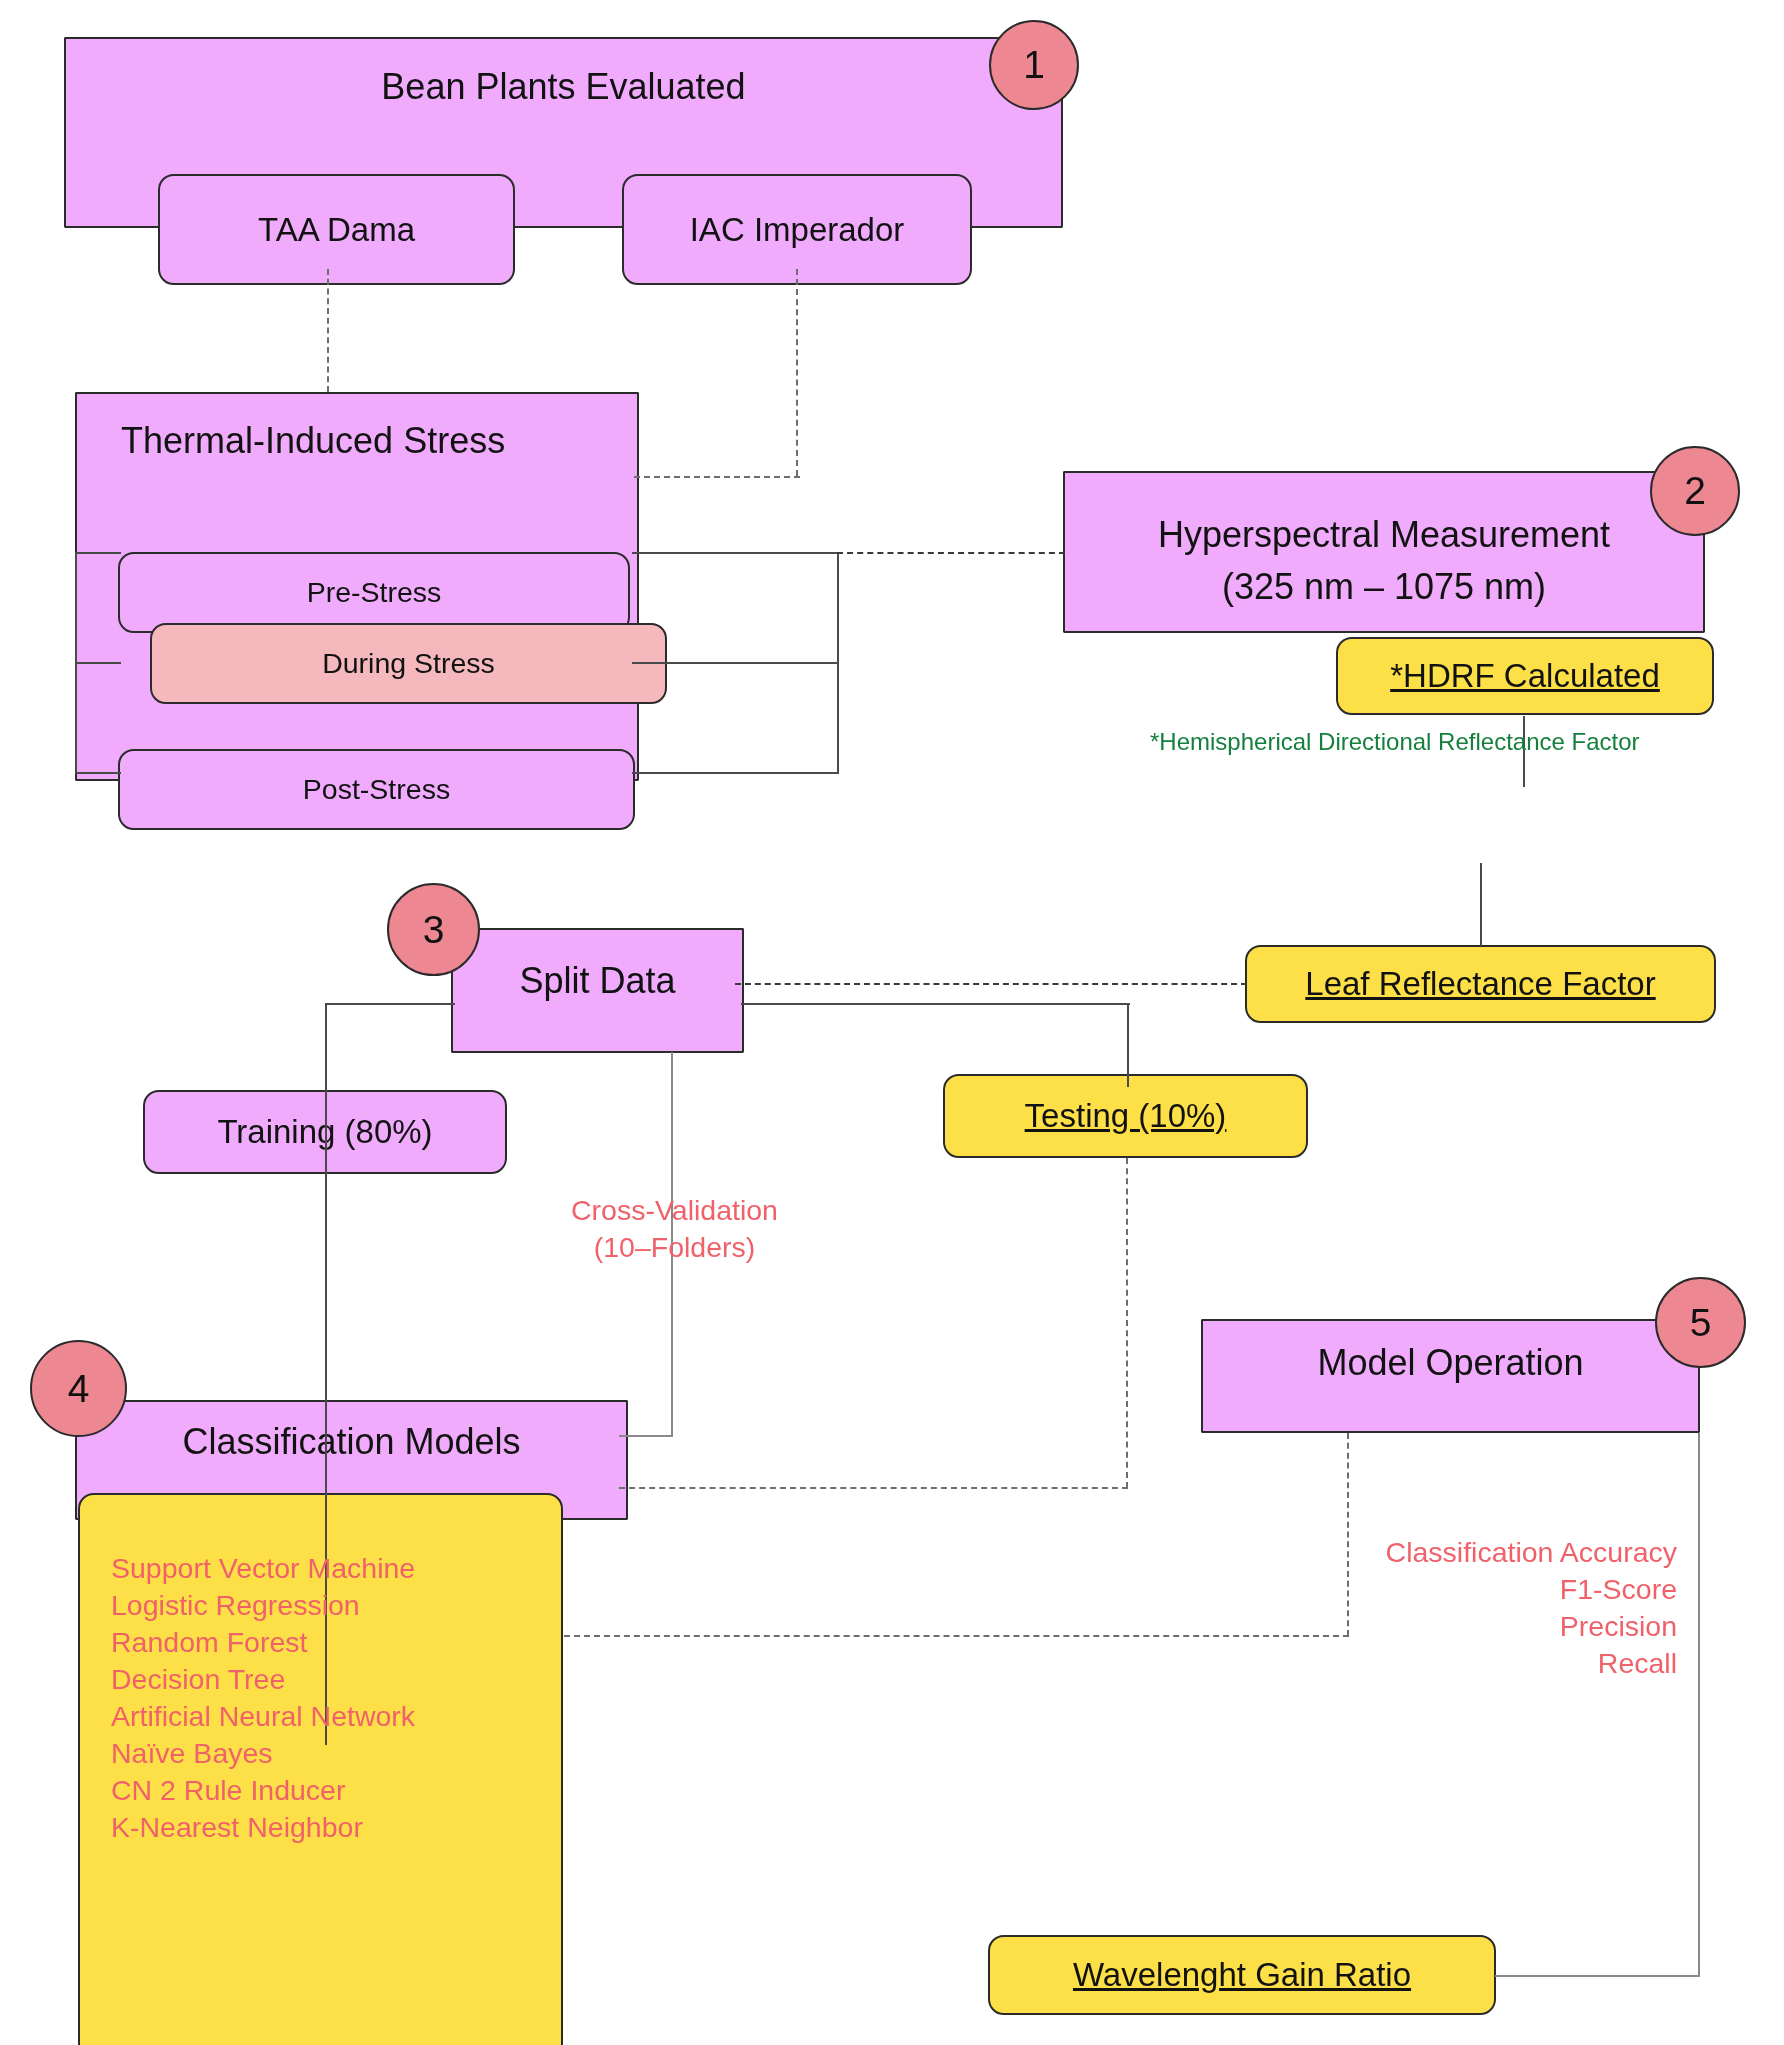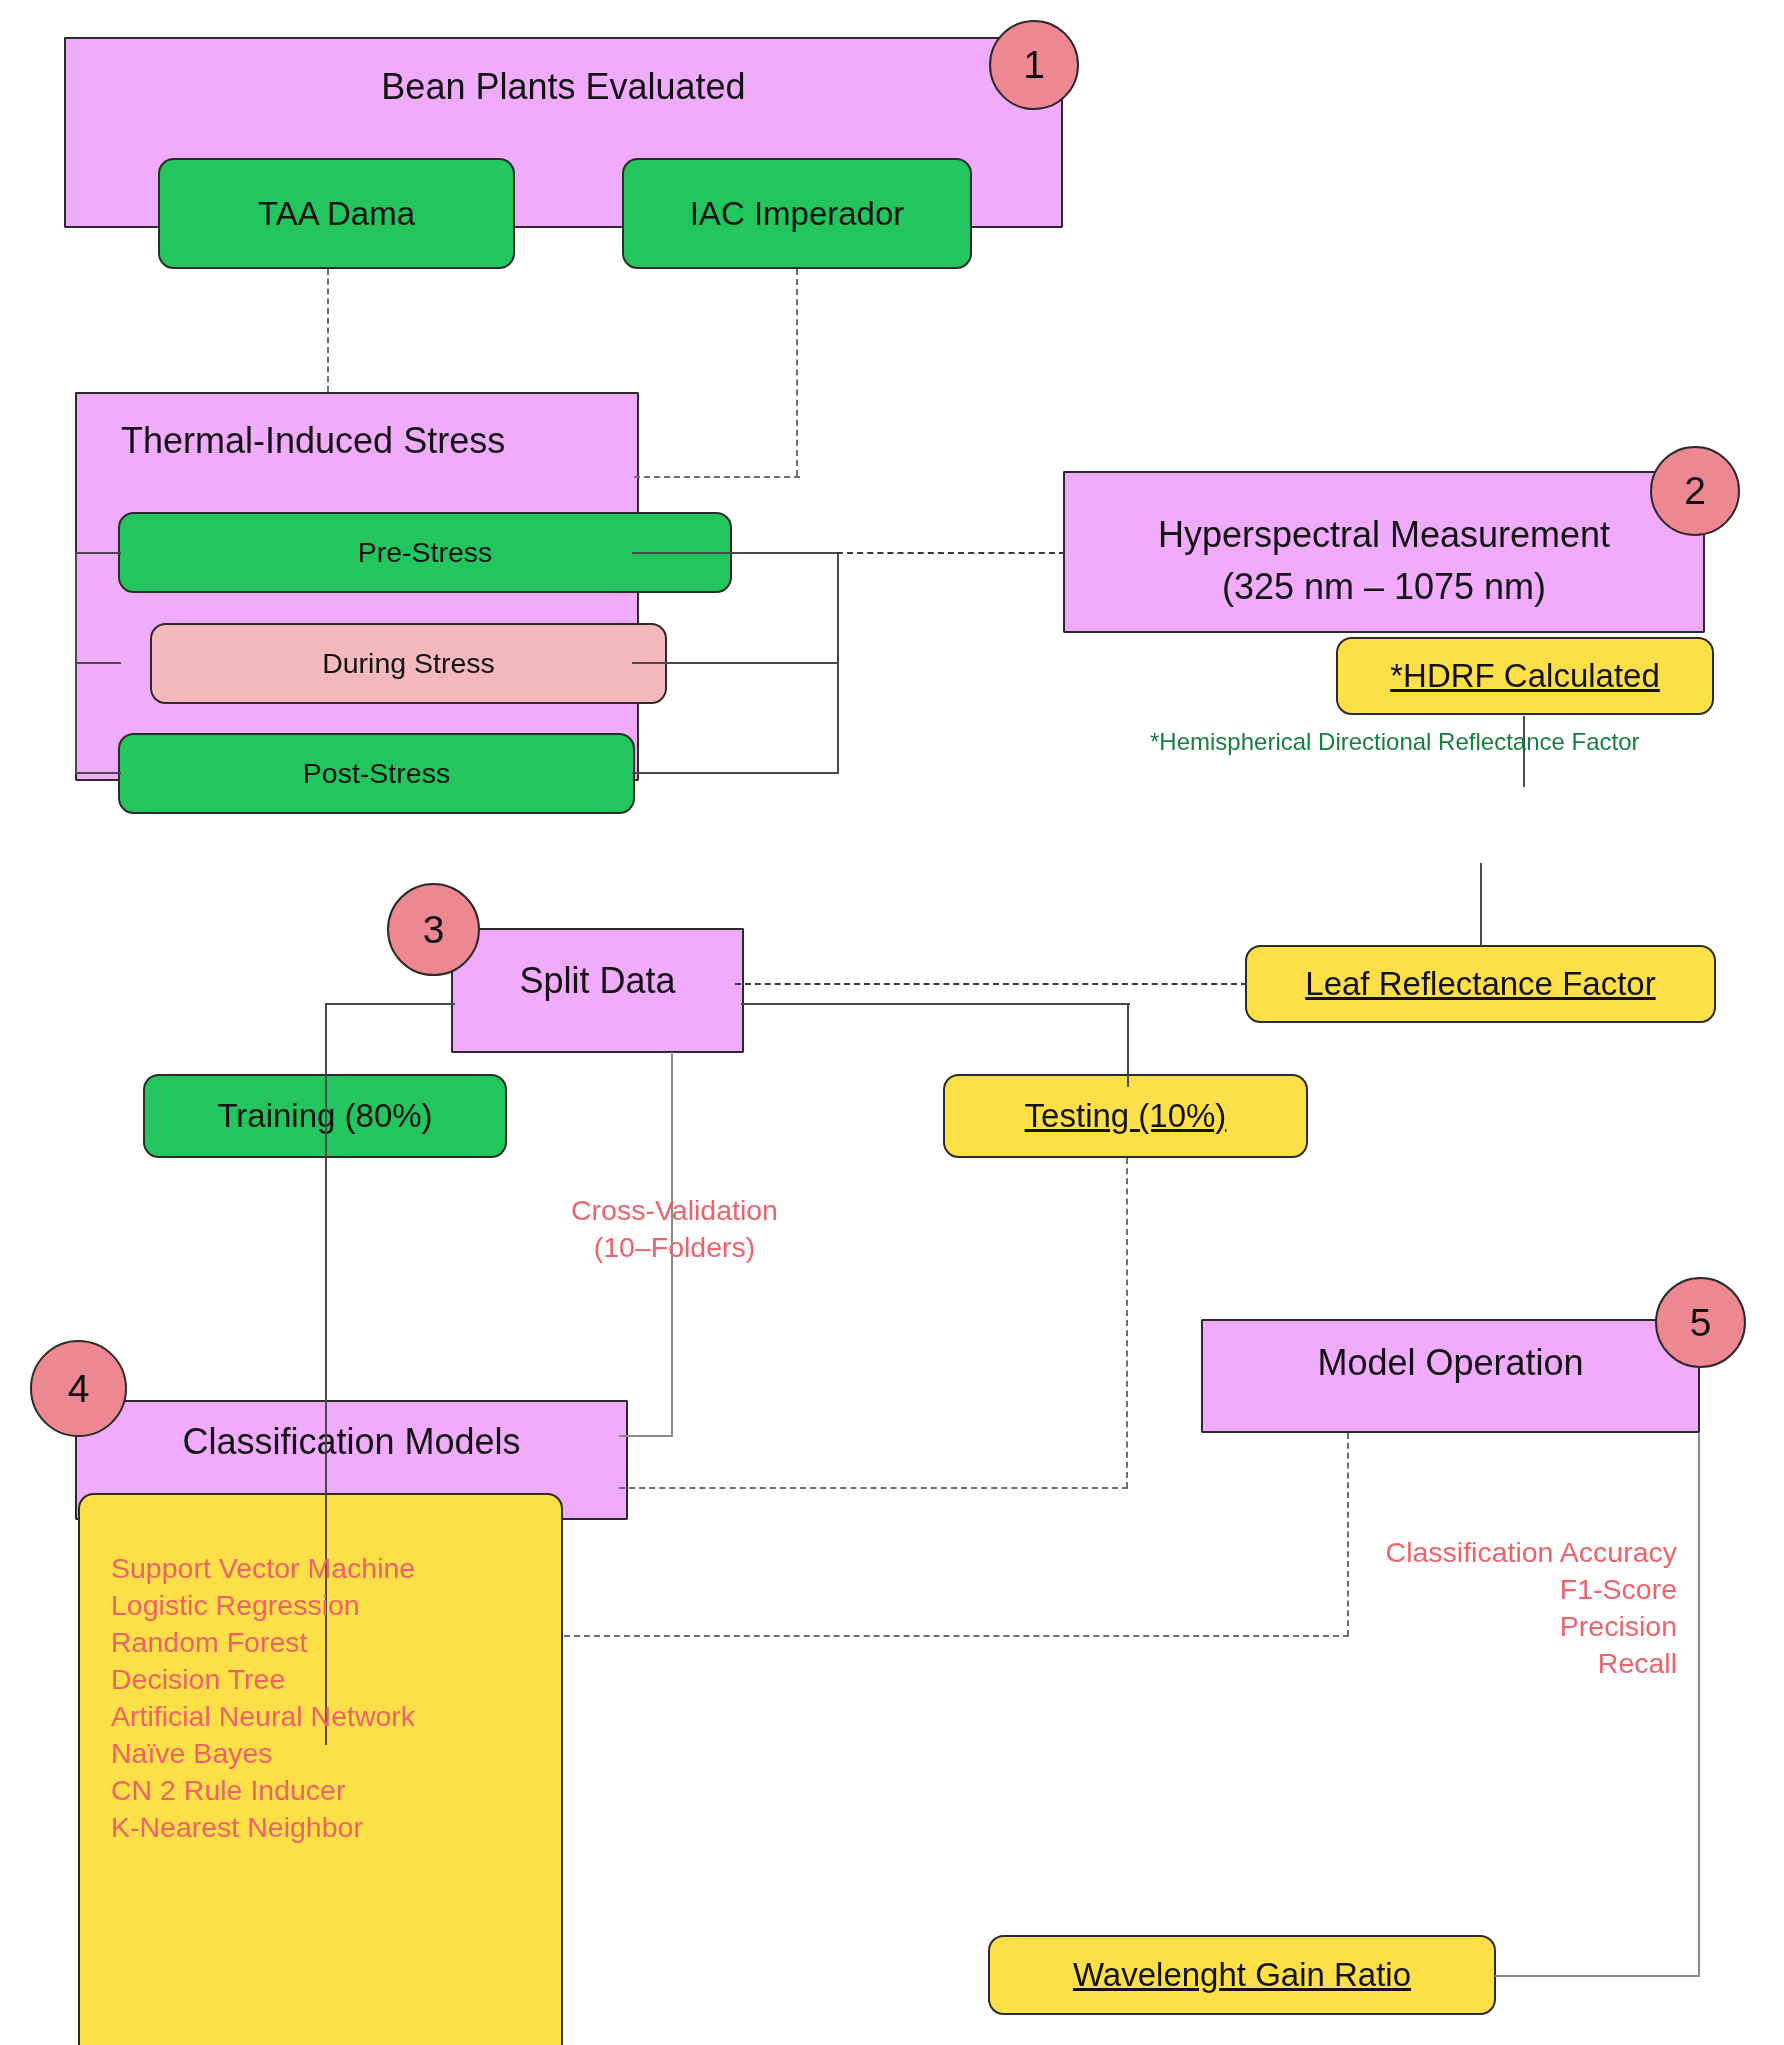--- a/index.html
+++ b/index.html
@@ -4,21 +4,21 @@
 <style>
   html,body{margin:0;padding:0;background:#ffffff;}
   body{font-family:"Liberation Sans","DejaVu Sans",sans-serif;}
   #canvas{position:relative;width:1784px;height:2046px;background:#ffffff;overflow:hidden;}
 
   
   .node{position:absolute;box-sizing:border-box;display:flex;align-items:center;justify-content:center;text-align:center;color:#121212;}
   .grp{background:#f0abfc;border:2.9px solid #2b2b2b;border-radius:1.4px;align-items:flex-start;justify-content:center;}
   .grp > .glabel{width:100%;display:block;text-align:center;}
   .rounded{border:2.9px solid #2b2b2b;border-radius:15.7px;background:#FAFAFA;}
-  .pinklight{background:#22c55e;}
+  .pinklight{background:#f0abfc;margin-top:16px;}
   .pinkmid{background:#F4B8BD;}
   .whitebox{background:#fde047;text-decoration:underline;}
 
   .badge{position:absolute;border-radius:50%;background:#ED8791;border:2.1px solid #2b2b2b;
          display:flex;align-items:center;justify-content:center;color:#111;z-index:40;}
 
   
   .ln{position:absolute;background:#4a4a4a;z-index:1;}
   .lnh{height:2.1px;}
   .lnv{width:2.1px;}
@@ -47,21 +47,21 @@
   <div class="node rounded pinklight f-lg" style="left:622px;top:158px;width:350px;height:111px;">IAC Imperador</div>
   <div class="badge f-badge" style="left:989px;top:20px;width:86px;height:86px;">1</div>
 
   <div class="dashv" style="left:327px;top:269px;height:123px;"></div>
   <div class="dashv" style="left:796px;top:269px;height:207px;"></div>
   <div class="dashh" style="left:634px;top:476px;width:166px;"></div>
 
   <div class="node grp" style="left:75px;top:392px;width:564px;height:389px;">
     <span class="glabel f-xl" style="margin-top:26px;text-align:left;padding-left:44px;">Thermal-Induced Stress</span>
   </div>
-  <div class="node rounded pinklight f-md" style="left:118px;top:512px;width:614px;height:81px;">Pre-Stress</div>
+  <div class="node rounded pinklight f-md" style="left:118px;top:536px;width:512px;height:81px;">Pre-Stress</div>
   <div class="node rounded pinkmid f-md" style="left:118px;top:623px;width:517px;height:81px;margin-left:32px;">During Stress</div>
   <div class="node rounded pinklight f-md" style="left:118px;top:733px;width:517px;height:81px;">Post-Stress</div>
 
   <div class="ln lnv" style="left:75px;top:552px;height:221px;"></div>
   <div class="ln lnh" style="left:75px;top:552px;width:46px;"></div>
   <div class="ln lnh" style="left:75px;top:662px;width:46px;"></div>
   <div class="ln lnh" style="left:75px;top:772px;width:46px;"></div>
 
   <div class="ln lnh" style="left:632px;top:552px;width:207px;"></div>
   <div class="ln lnh" style="left:632px;top:662px;width:207px;"></div>

